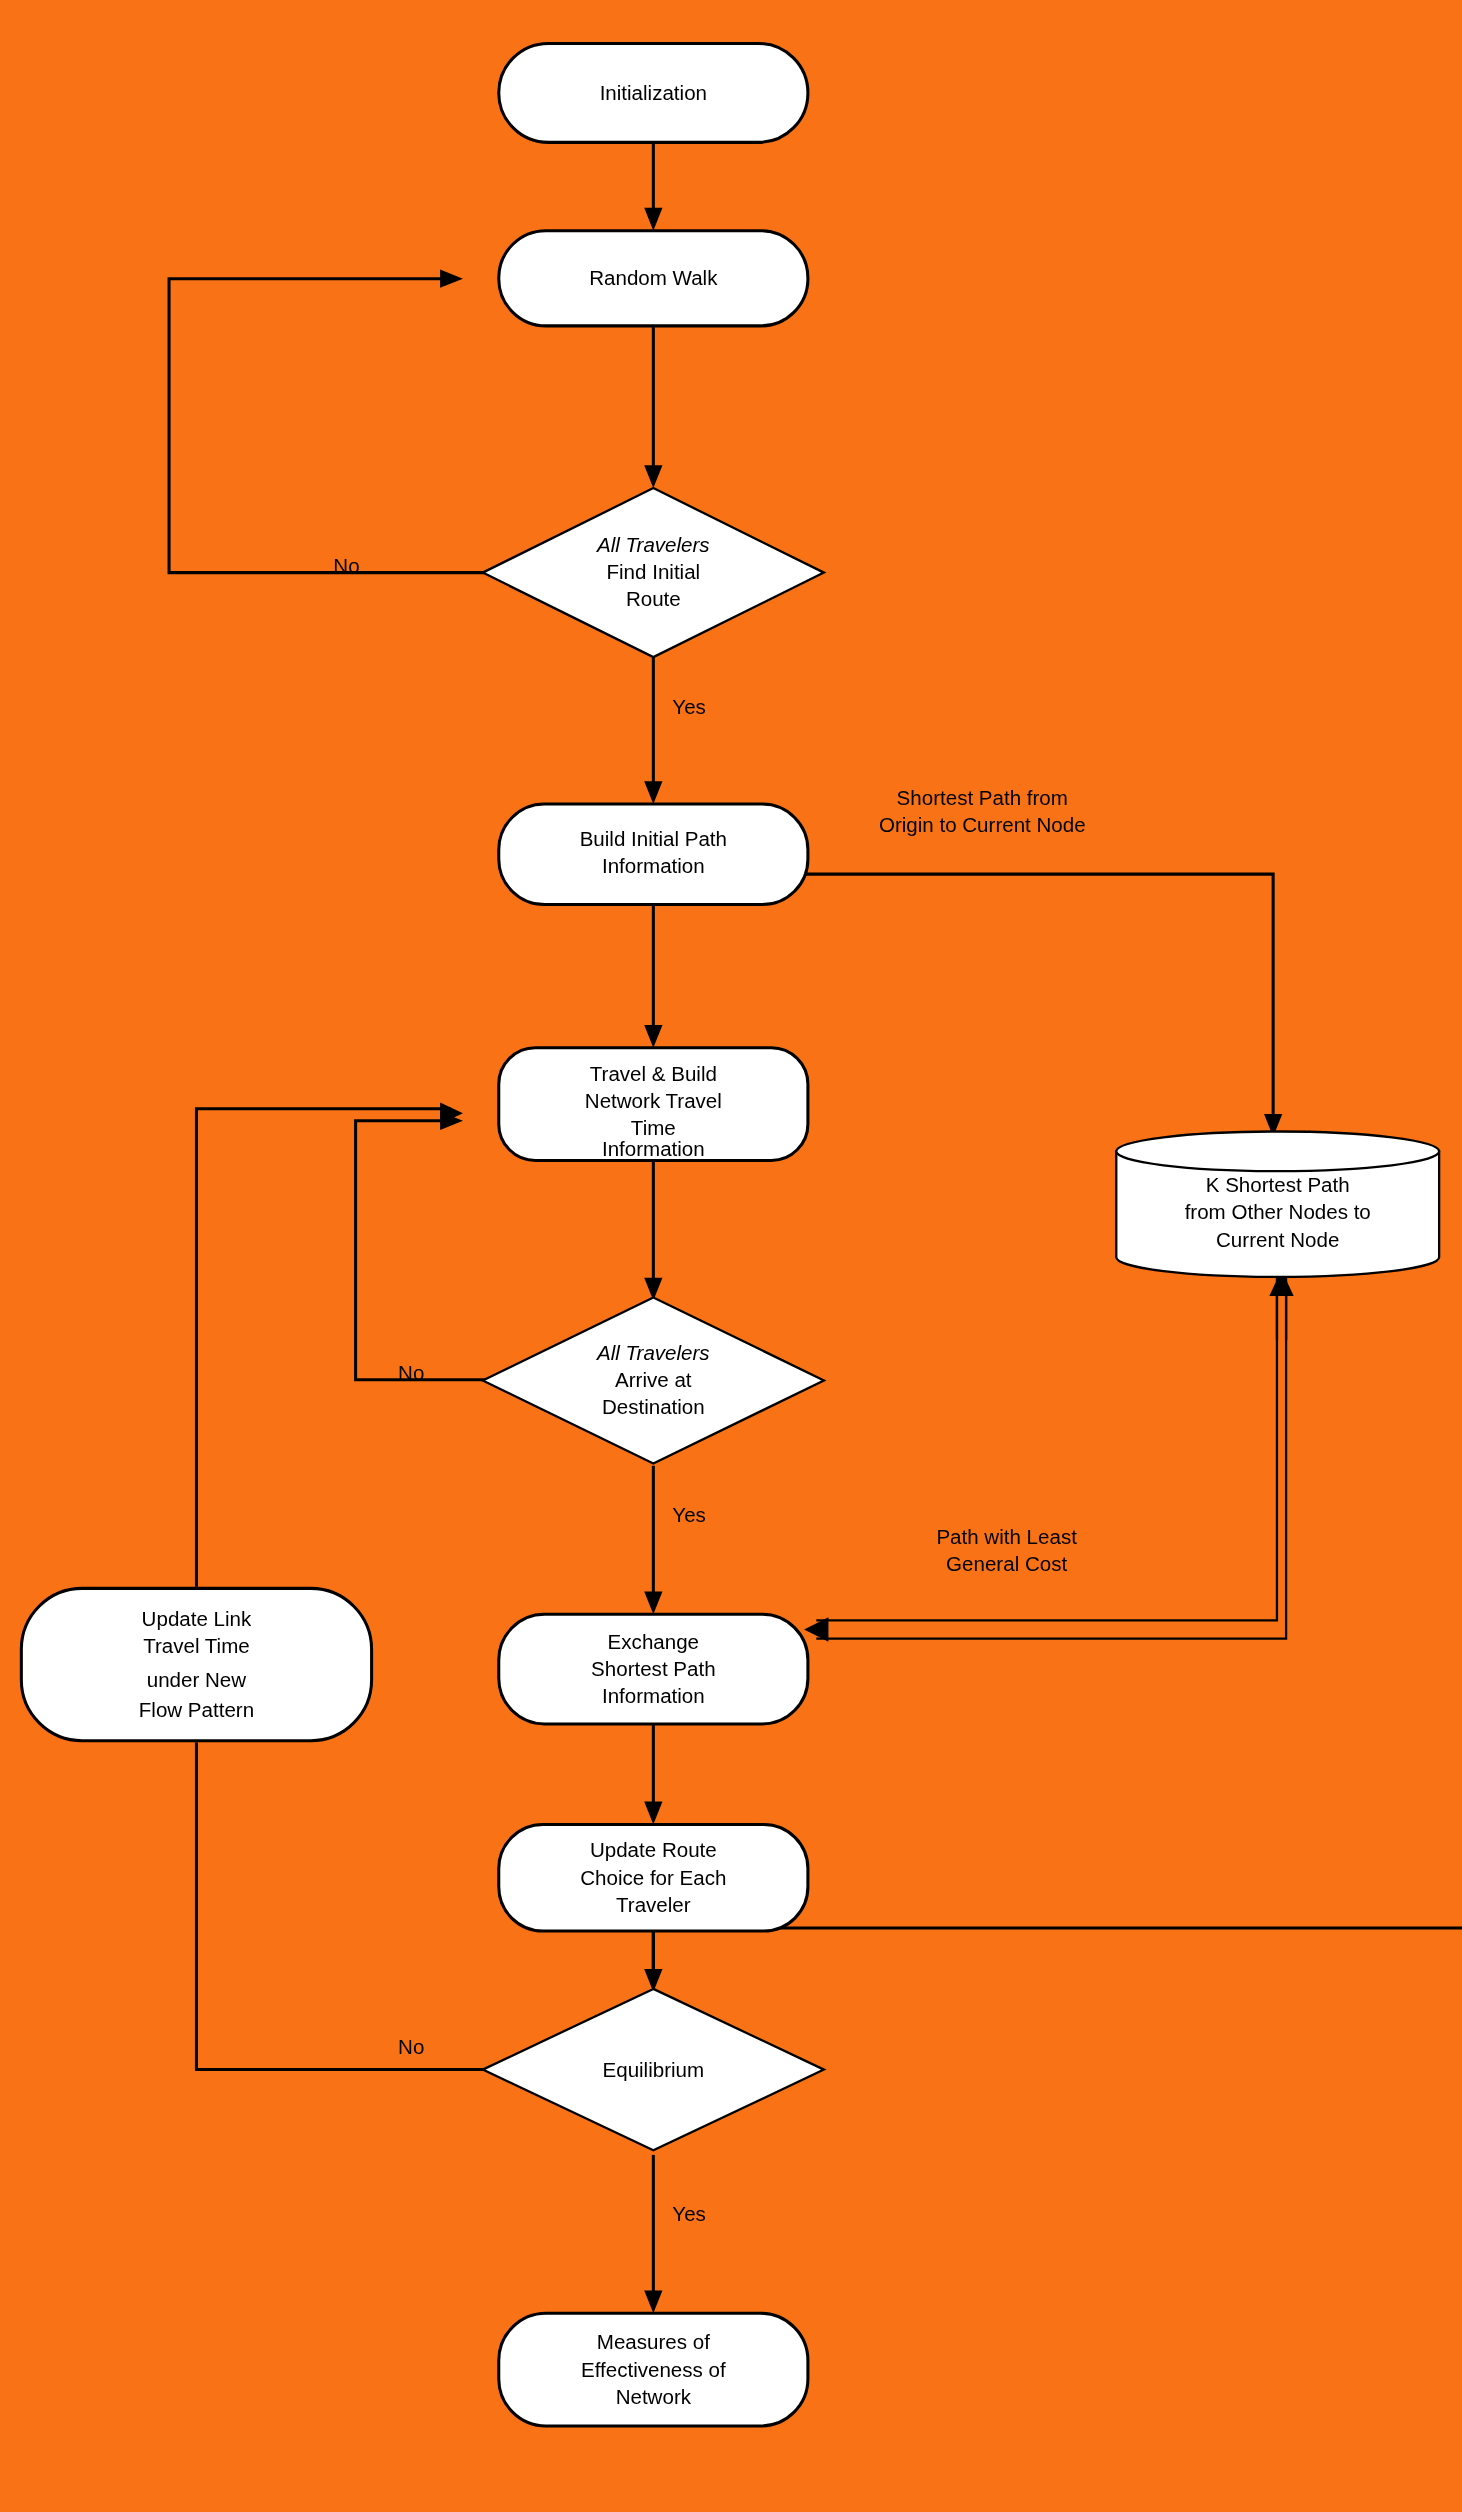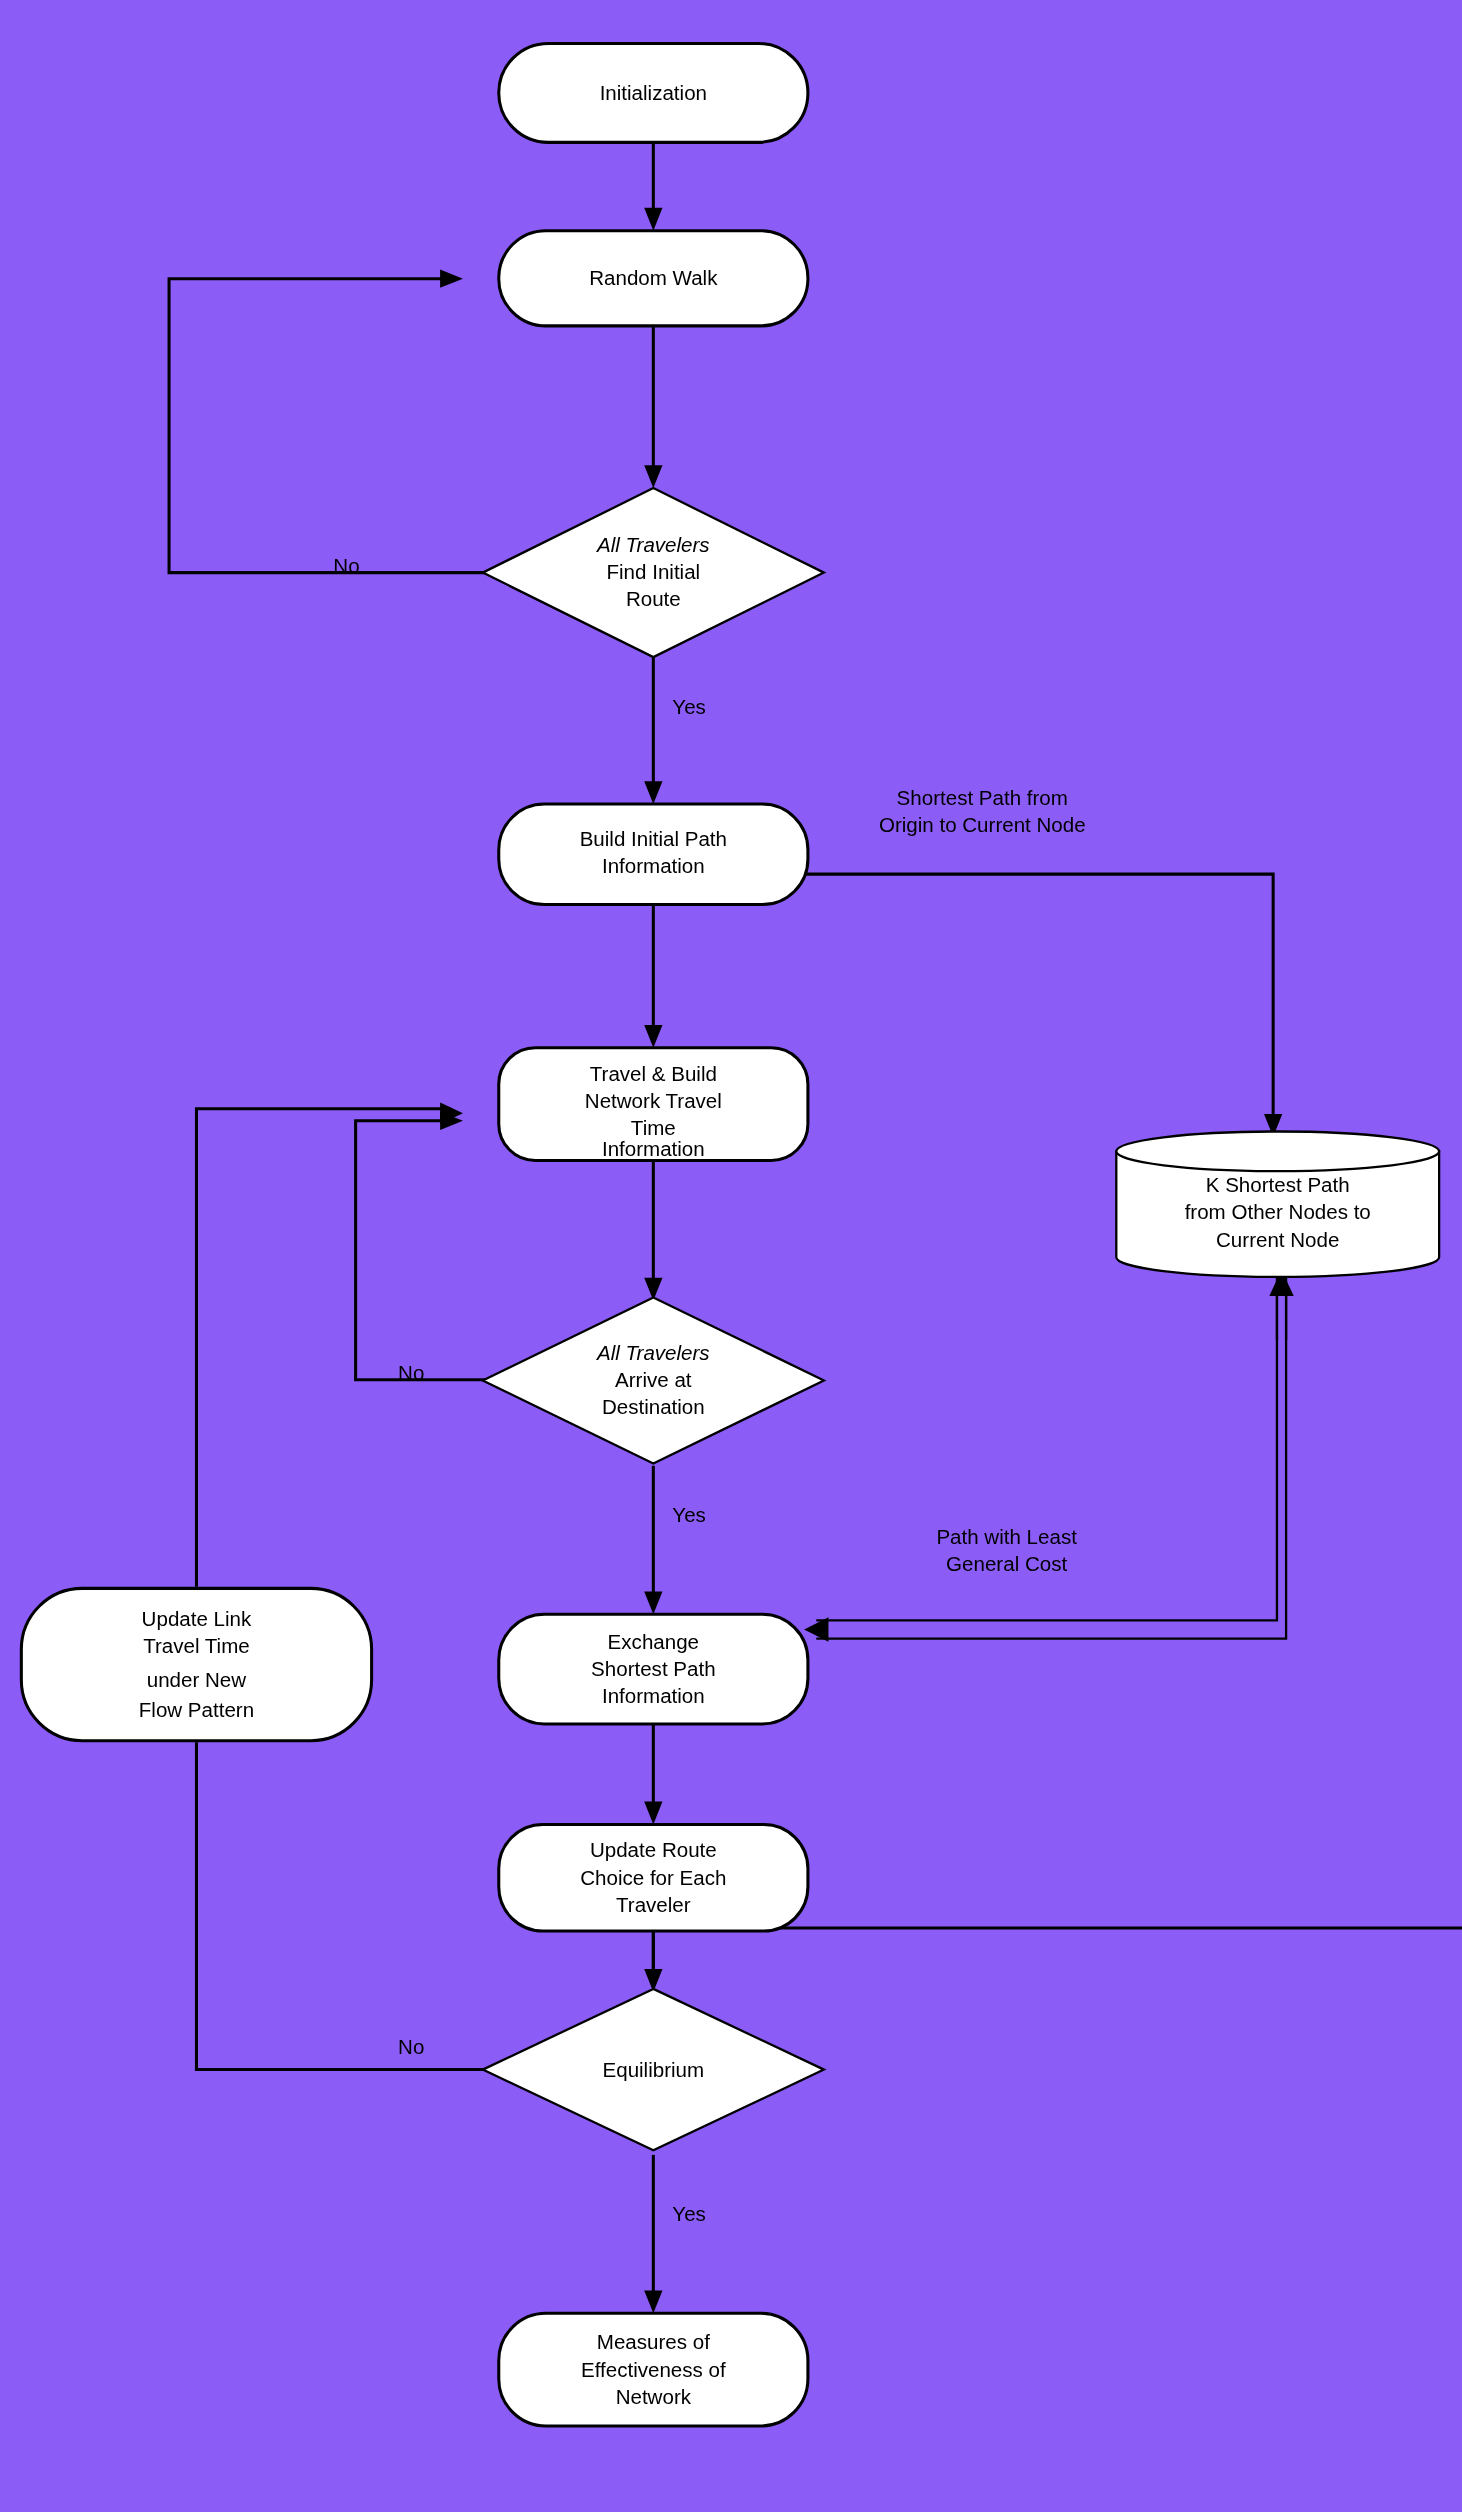--- a/index.html
+++ b/index.html
@@ -10,21 +10,21 @@
   body {
     width: 1462px;
     height: 2512px;
     font-family: "Liberation Sans", sans-serif;
     overflow: hidden;
   }
   #flowchart-root {
     position: relative;
     width: 1462px;
     height: 2512px;
-    background: #8b5cf6;
+    background: #f97316;
   }
   svg.chart-svg {
     display: block;
     width: 1462px;
     height: 2512px;
   }
   .shape-outline {
     fill: #ffffff;
     stroke: #000000;
     stroke-width: 4;

